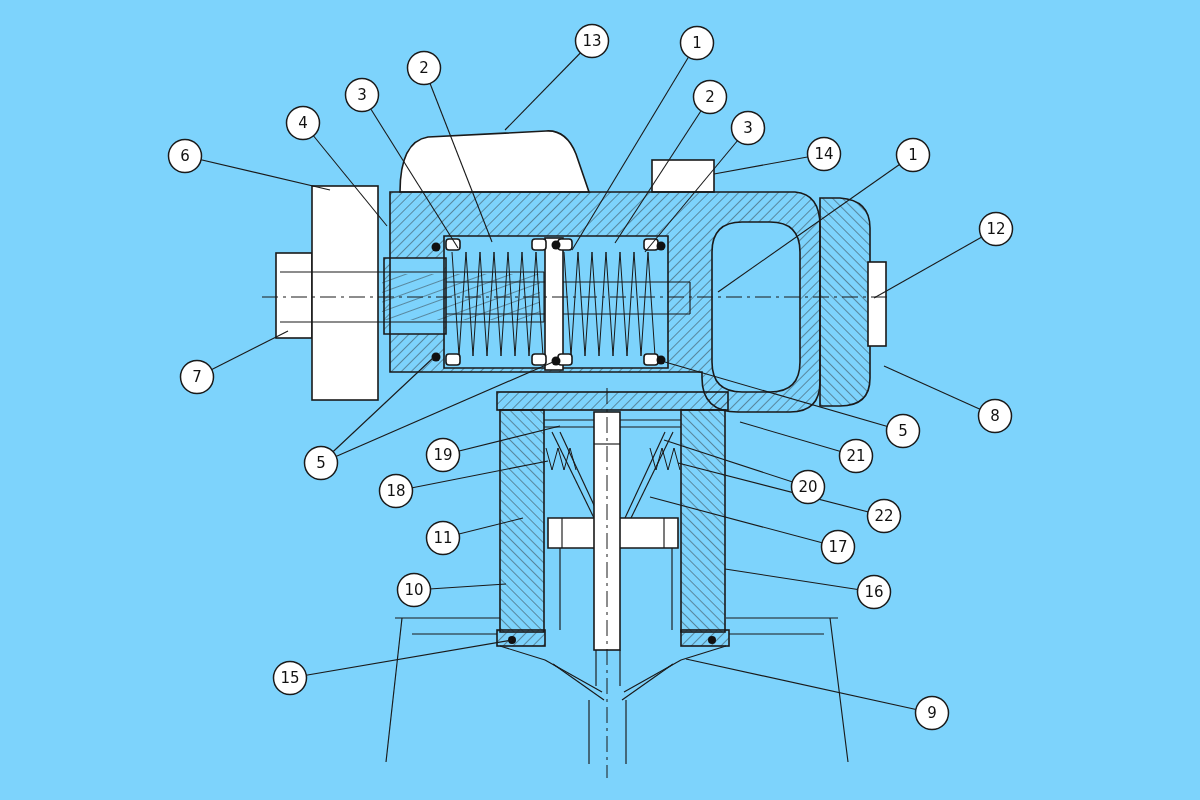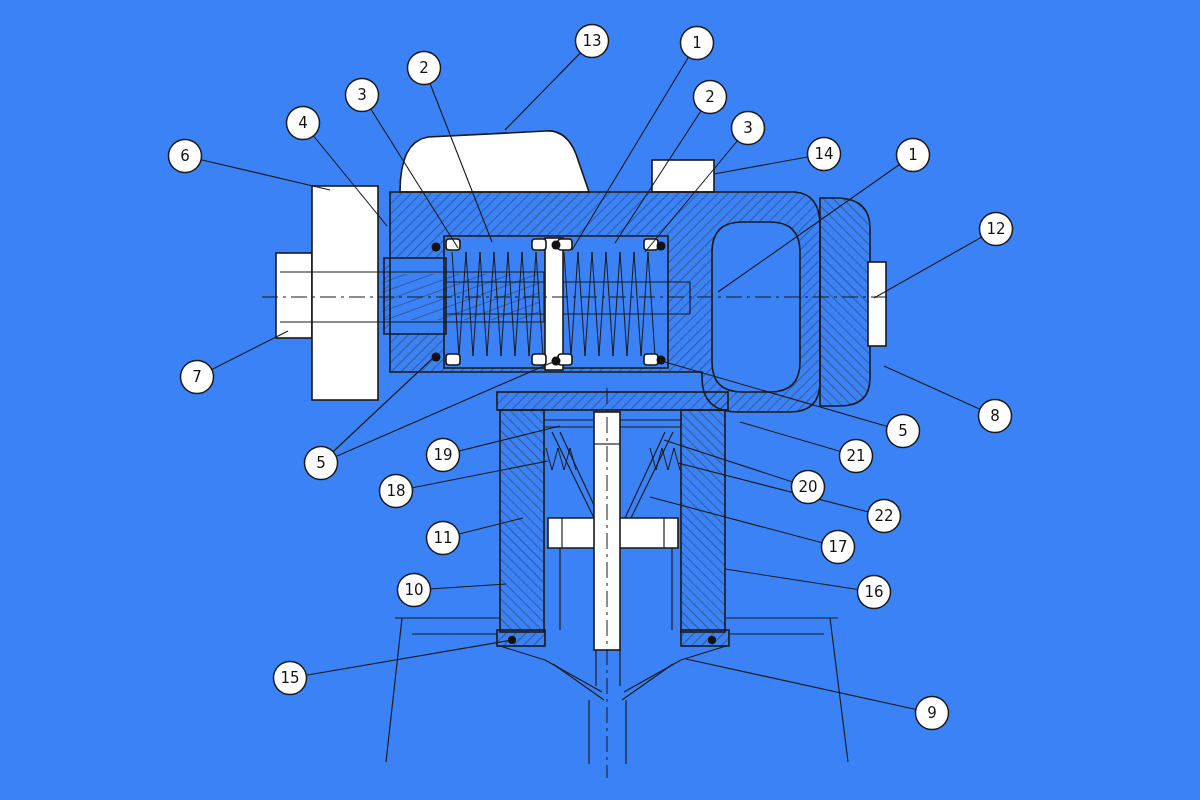--- a/index.html
+++ b/index.html
@@ -1,16 +1,16 @@
 <!DOCTYPE html>
 <html><head>
 <meta charset="utf-8">
 <style>
   html,body{margin:0;padding:0;background:#fff;}
-  .canvas{position:relative;width:1200px;height:800px;background:#3b82f6;overflow:hidden;}
+  .canvas{position:relative;width:1200px;height:800px;background:#7dd3fc;overflow:hidden;}
   svg{position:absolute;left:0;top:0;}
   .outline{fill:#ffffff;stroke:#1a1a1a;stroke-width:1.6;}
   .hatched{stroke:#1a1a1a;stroke-width:1.6;}
   .thin{stroke:#1a1a1a;stroke-width:1.15;fill:none;}
   .xtra{stroke:#1a1a1a;stroke-width:1;fill:none;}
   .leader{stroke:#1a1a1a;stroke-width:1.1;}
   .balloon{fill:#ffffff;stroke:#1a1a1a;stroke-width:1.5;}
   .balloon-label{font-family:"DejaVu Sans",sans-serif;font-size:15px;text-anchor:middle;fill:#111111;}
   .centerline{stroke:#1a1a1a;stroke-width:1;stroke-dasharray:16 5 3 5;fill:none;}
   .seal{fill:#111111;stroke:none;}

